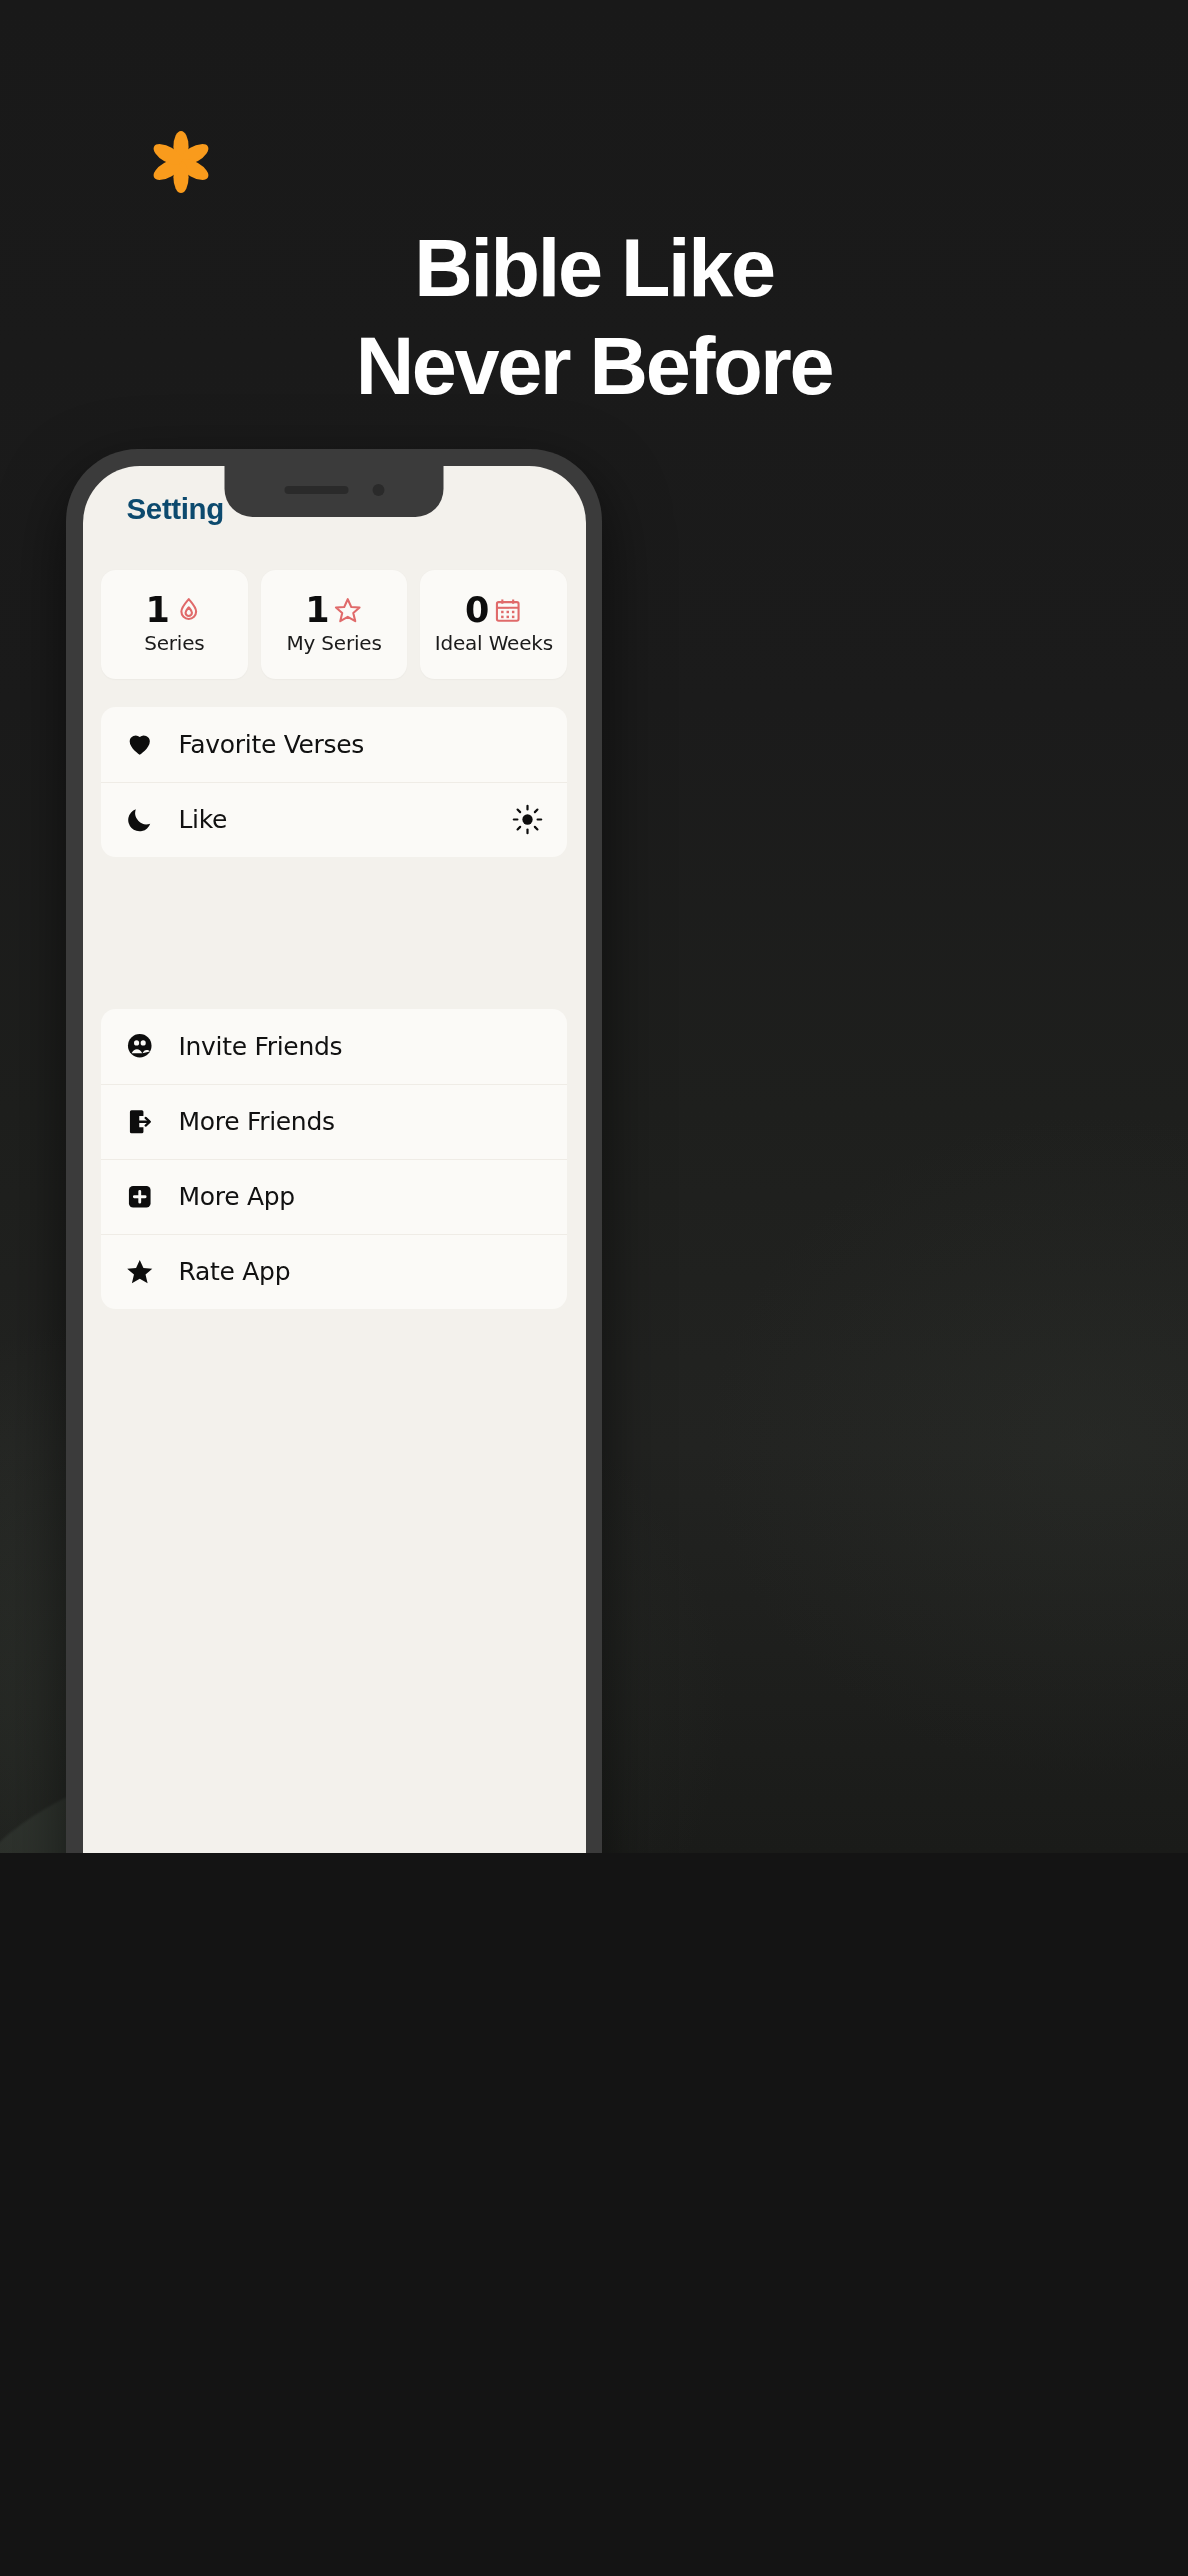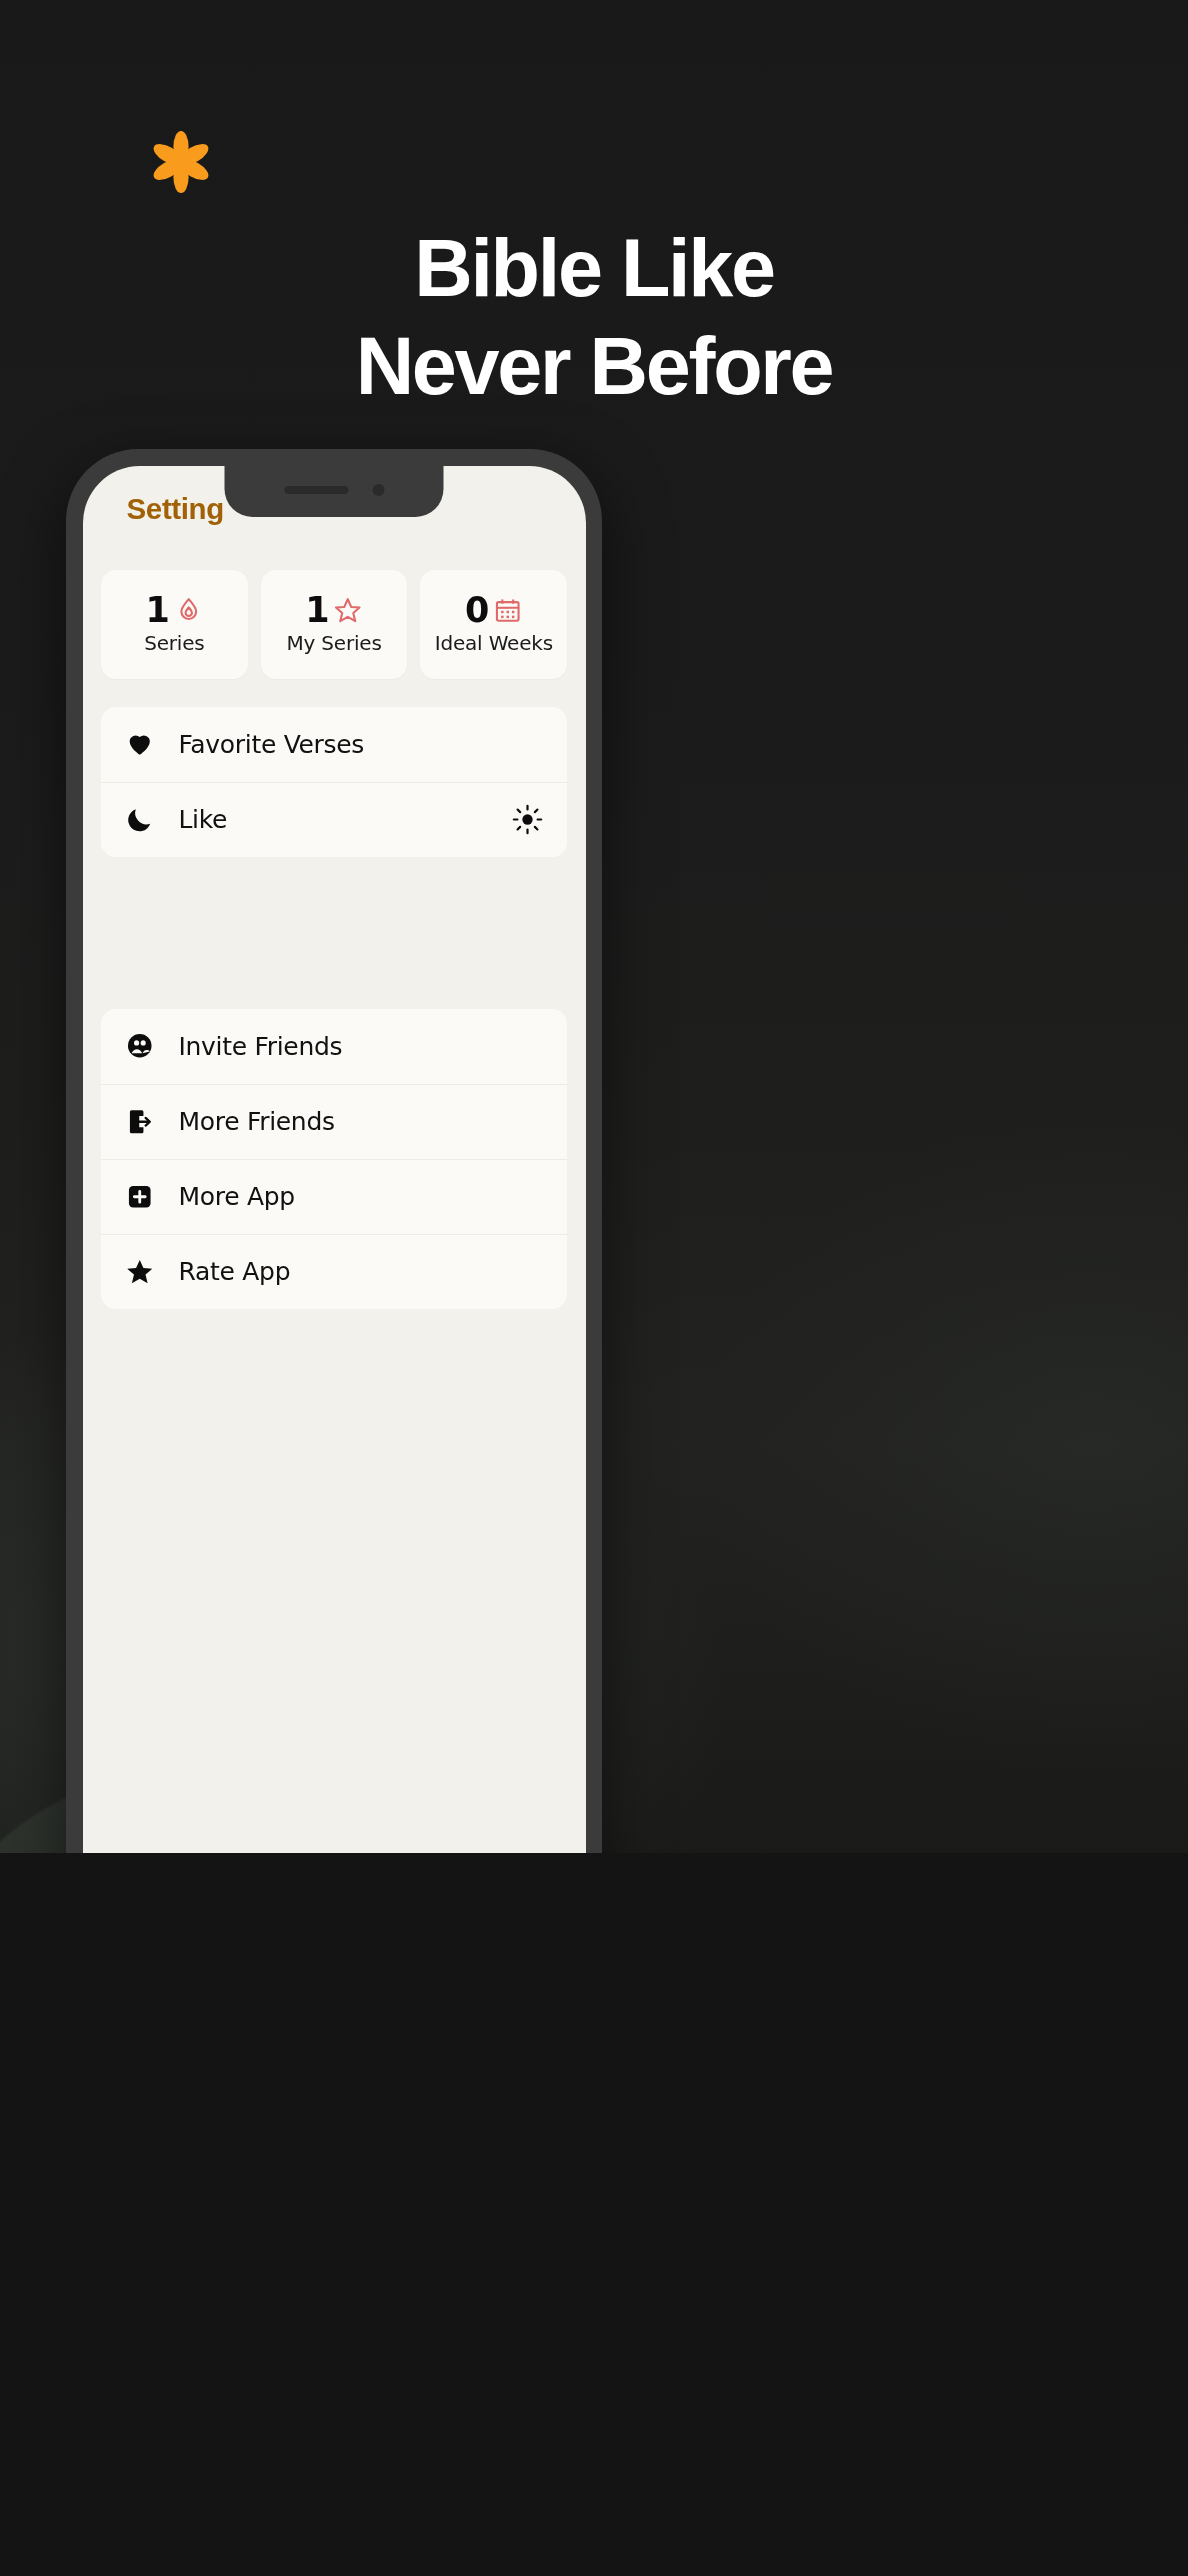--- a/index.html
+++ b/index.html
@@ -89,21 +89,21 @@
   }
   .cam {
     width:12px; height:12px; border-radius:50%; background:#2a2a2a;
   }
 
   .screen-title {
     position:absolute;
     left:44px; top:26px;
     font-size:29.5px;
     font-weight:700;
-    color:#a16207;
+    color:#0c4a6e;
     letter-spacing:-0.4px;
     z-index:2;
   }
 
   
   .stats {
     position:absolute;
     left:0; top:104px; width:503px;
     display:flex; gap:13px;
     padding:0 18.4px;

